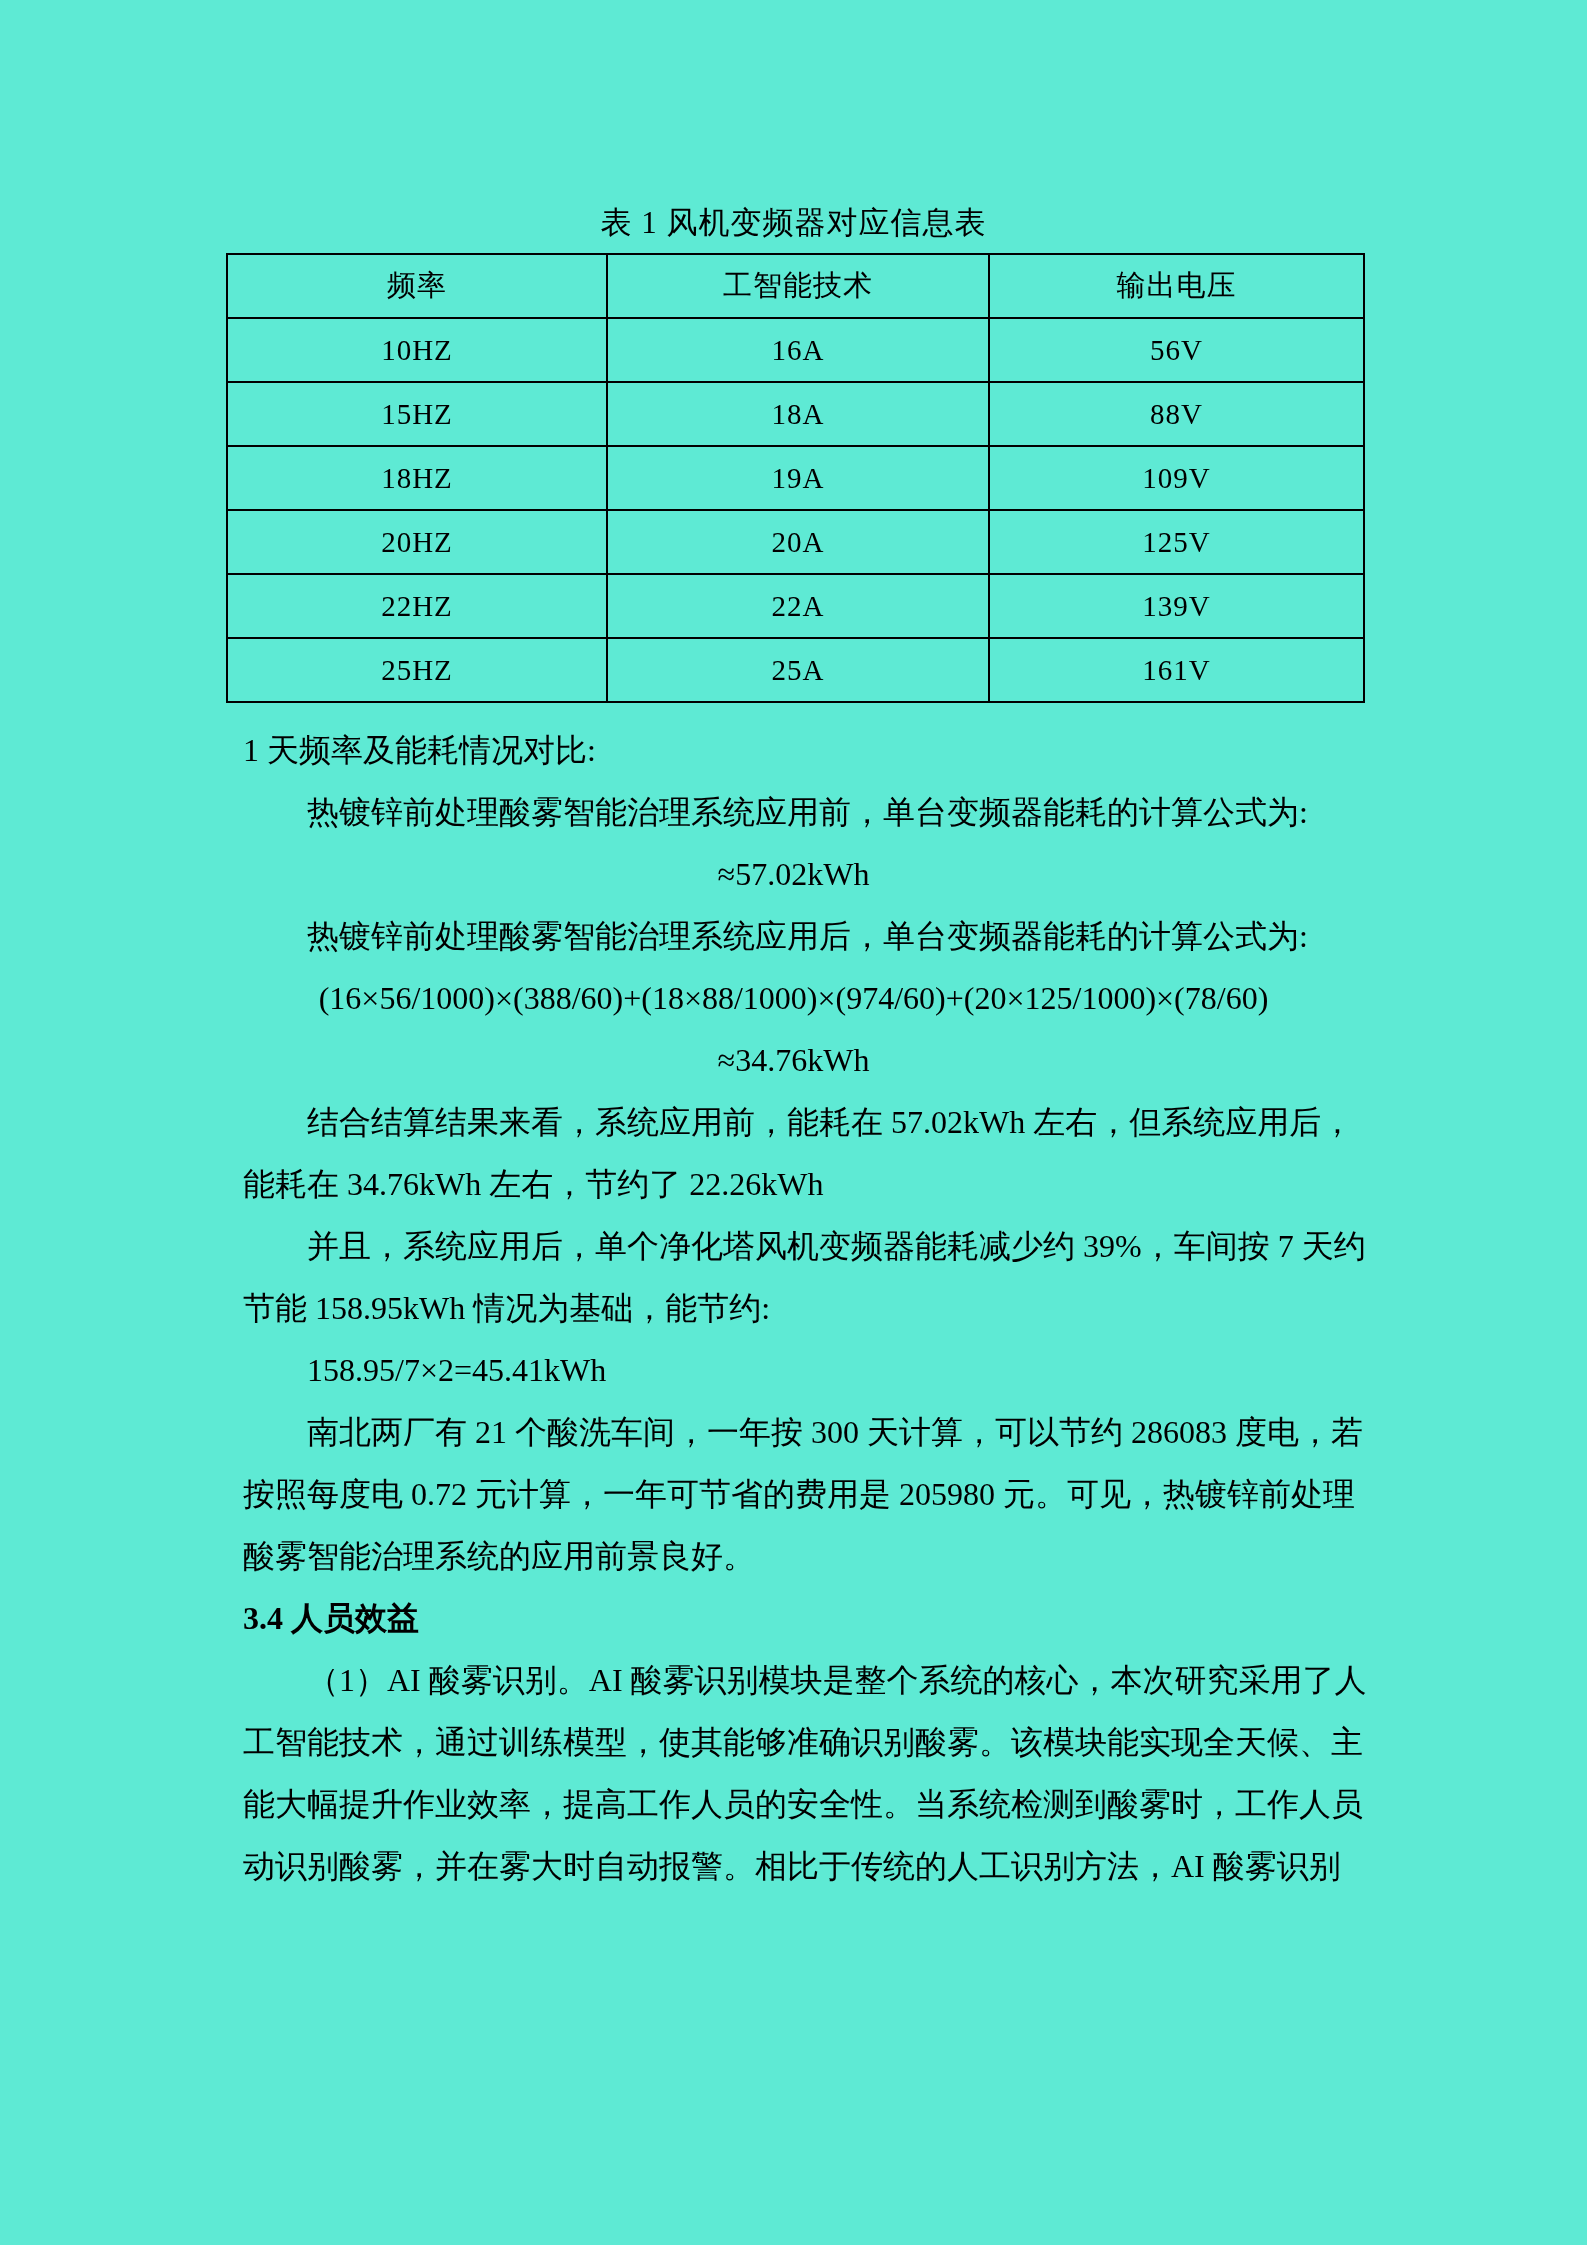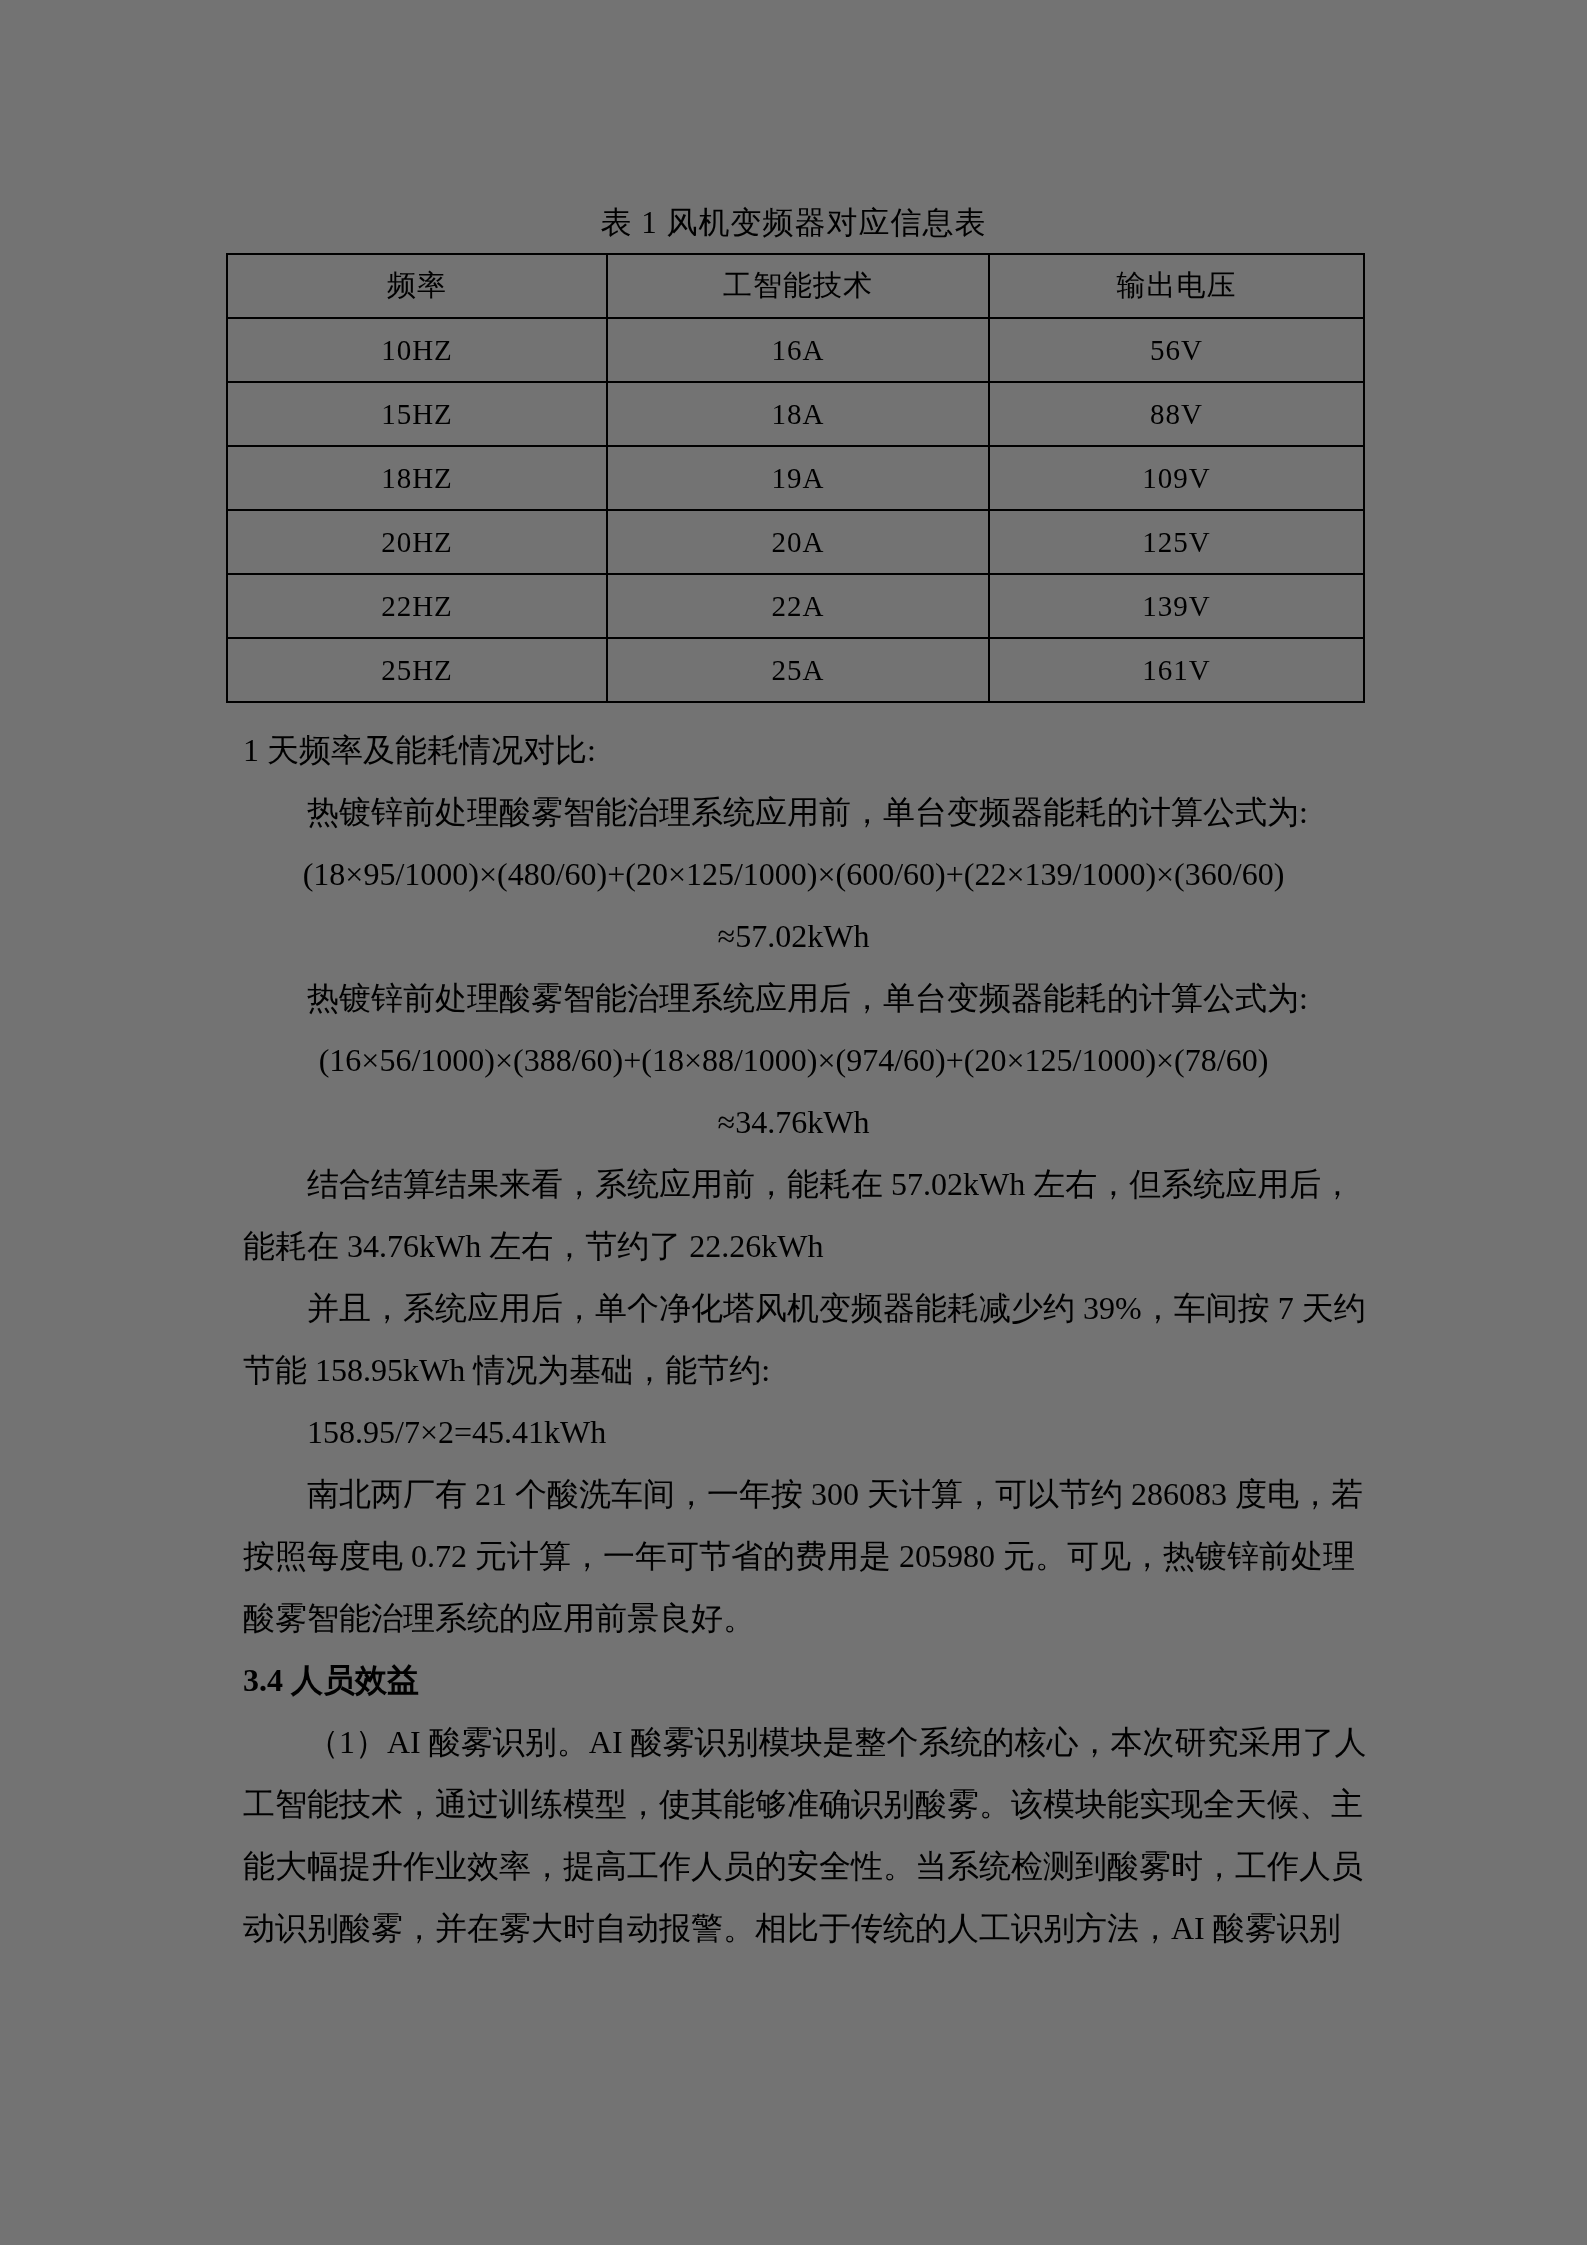--- a/index.html
+++ b/index.html
@@ -8,21 +8,21 @@
     width: 1587px;
     height: 2245px;
     font-family: "Liberation Serif", "DejaVu Serif", serif;
     color: #000000;
     overflow: hidden;
   }
   .page {
     position: relative;
     width: 1587px;
     height: 2245px;
-    background: #737373;
+    background: #5eead4;
     padding-top: 203px;
   }
   .caption {
     text-align: center;
     font-size: 31px;
     line-height: 40px;
     letter-spacing: 1px;
     white-space: nowrap;
   }
   table.info {
@@ -100,21 +100,20 @@
         <td>25HZ</td>
         <td>25A</td>
         <td>161V</td>
       </tr>
     </tbody>
   </table>
 
   <div class="body-text">
     <div class="ln">1 天频率及能耗情况对比:</div>
     <div class="ln ind">热镀锌前处理酸雾智能治理系统应用前，单台变频器能耗的计算公式为:</div>
-    <div class="ln ctr">(18×95/1000)×(480/60)+(20×125/1000)×(600/60)+(22×139/1000)×(360/60)</div>
     <div class="ln ctr">≈57.02kWh</div>
     <div class="ln ind">热镀锌前处理酸雾智能治理系统应用后，单台变频器能耗的计算公式为:</div>
     <div class="ln ctr">(16×56/1000)×(388/60)+(18×88/1000)×(974/60)+(20×125/1000)×(78/60)</div>
     <div class="ln ctr">≈34.76kWh</div>
     <div class="ln ind">结合结算结果来看，系统应用前，能耗在 57.02kWh 左右，但系统应用后，</div>
     <div class="ln">能耗在 34.76kWh 左右，节约了 22.26kWh</div>
     <div class="ln ind">并且，系统应用后，单个净化塔风机变频器能耗减少约 39%，车间按 7 天约</div>
     <div class="ln">节能 158.95kWh 情况为基础，能节约:</div>
     <div class="ln ind">158.95/7×2=45.41kWh</div>
     <div class="ln ind">南北两厂有 21 个酸洗车间，一年按 300 天计算，可以节约 286083 度电，若</div>

